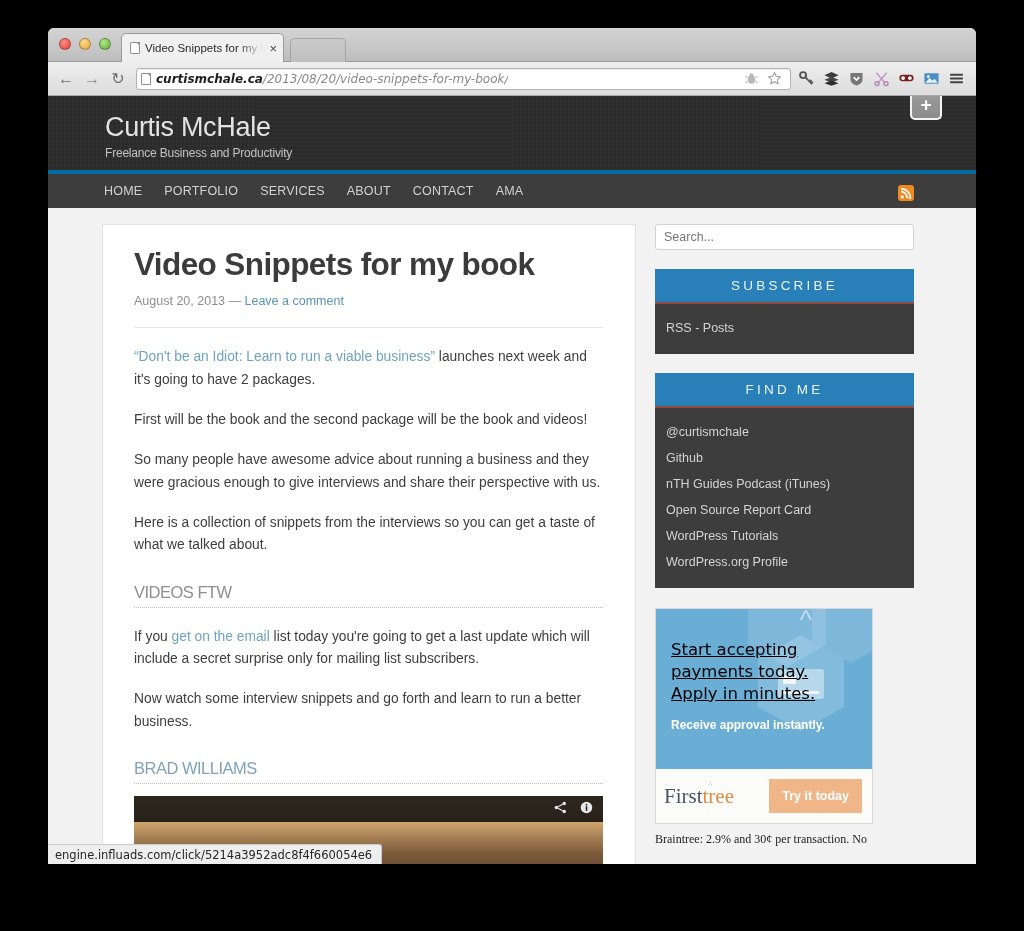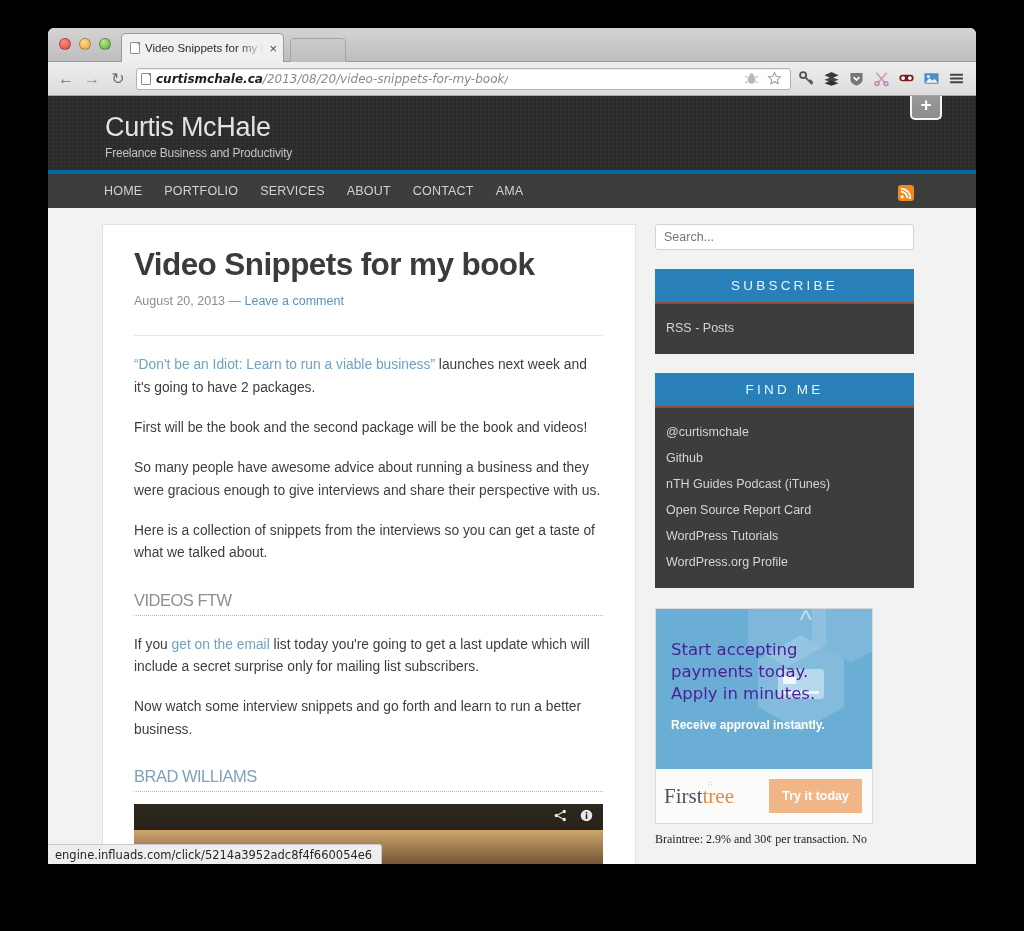--- a/index.html
+++ b/index.html
@@ -215,21 +215,21 @@
     font-size: 31.5px;
     font-weight: bold;
     color: #3b3b3b;
     letter-spacing: -0.6px;
     margin: 0 0 11px 0;
     line-height: 1.12;
   }
   #post-meta {
     font-size: 12.5px;
     color: #8d8d8d;
-    padding-bottom: 27px;
+    padding-bottom: 19px;
     border-bottom: 1px solid #e6e6e6;
     margin-top: 12px;
   }
   #post-meta a { color: #5b93b8; text-decoration: none; }
   .post-p {
     font-size: 13.8px;
     line-height: 1.62;
     color: #3e3e3e;
     margin: 18px 0 0 0;
   }
@@ -332,26 +332,27 @@
   }
   #card-glyph::after {
     content:""; position:absolute; left:5px; bottom:5px; right:5px;
     height: 3px; background: rgba(255,255,255,0.75);
   }
   #arrow-glyph {
     position: absolute; right: 60px; top: -4px;
     color: rgba(255,255,255,0.55); font-size: 26px;
   }
   .ad-line {
-    color: #4c1d95;
+    color: #000000;
     font-size: 16.5px;
     line-height: 1.33;
     font-weight: normal;
     position: relative; z-index: 2;
     font-family: "DejaVu Sans", sans-serif;
+    text-decoration: underline;
   }
   #ad-sub {
     color: #ffffff;
     font-size: 12px;
     font-weight: bold;
     margin-top: 13px;
     position: relative; z-index: 2;
   }
   #ad-bottom {
     height: 54px;

